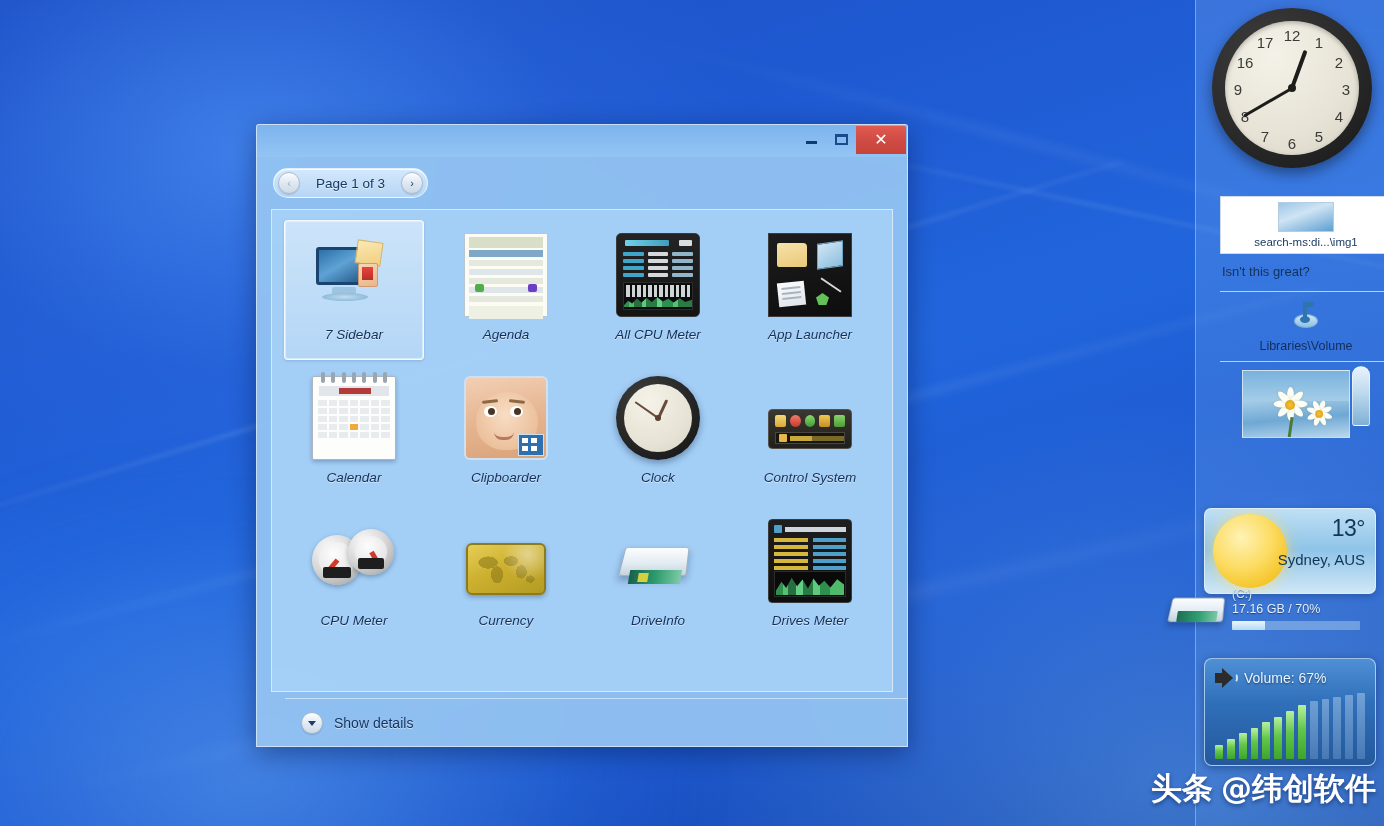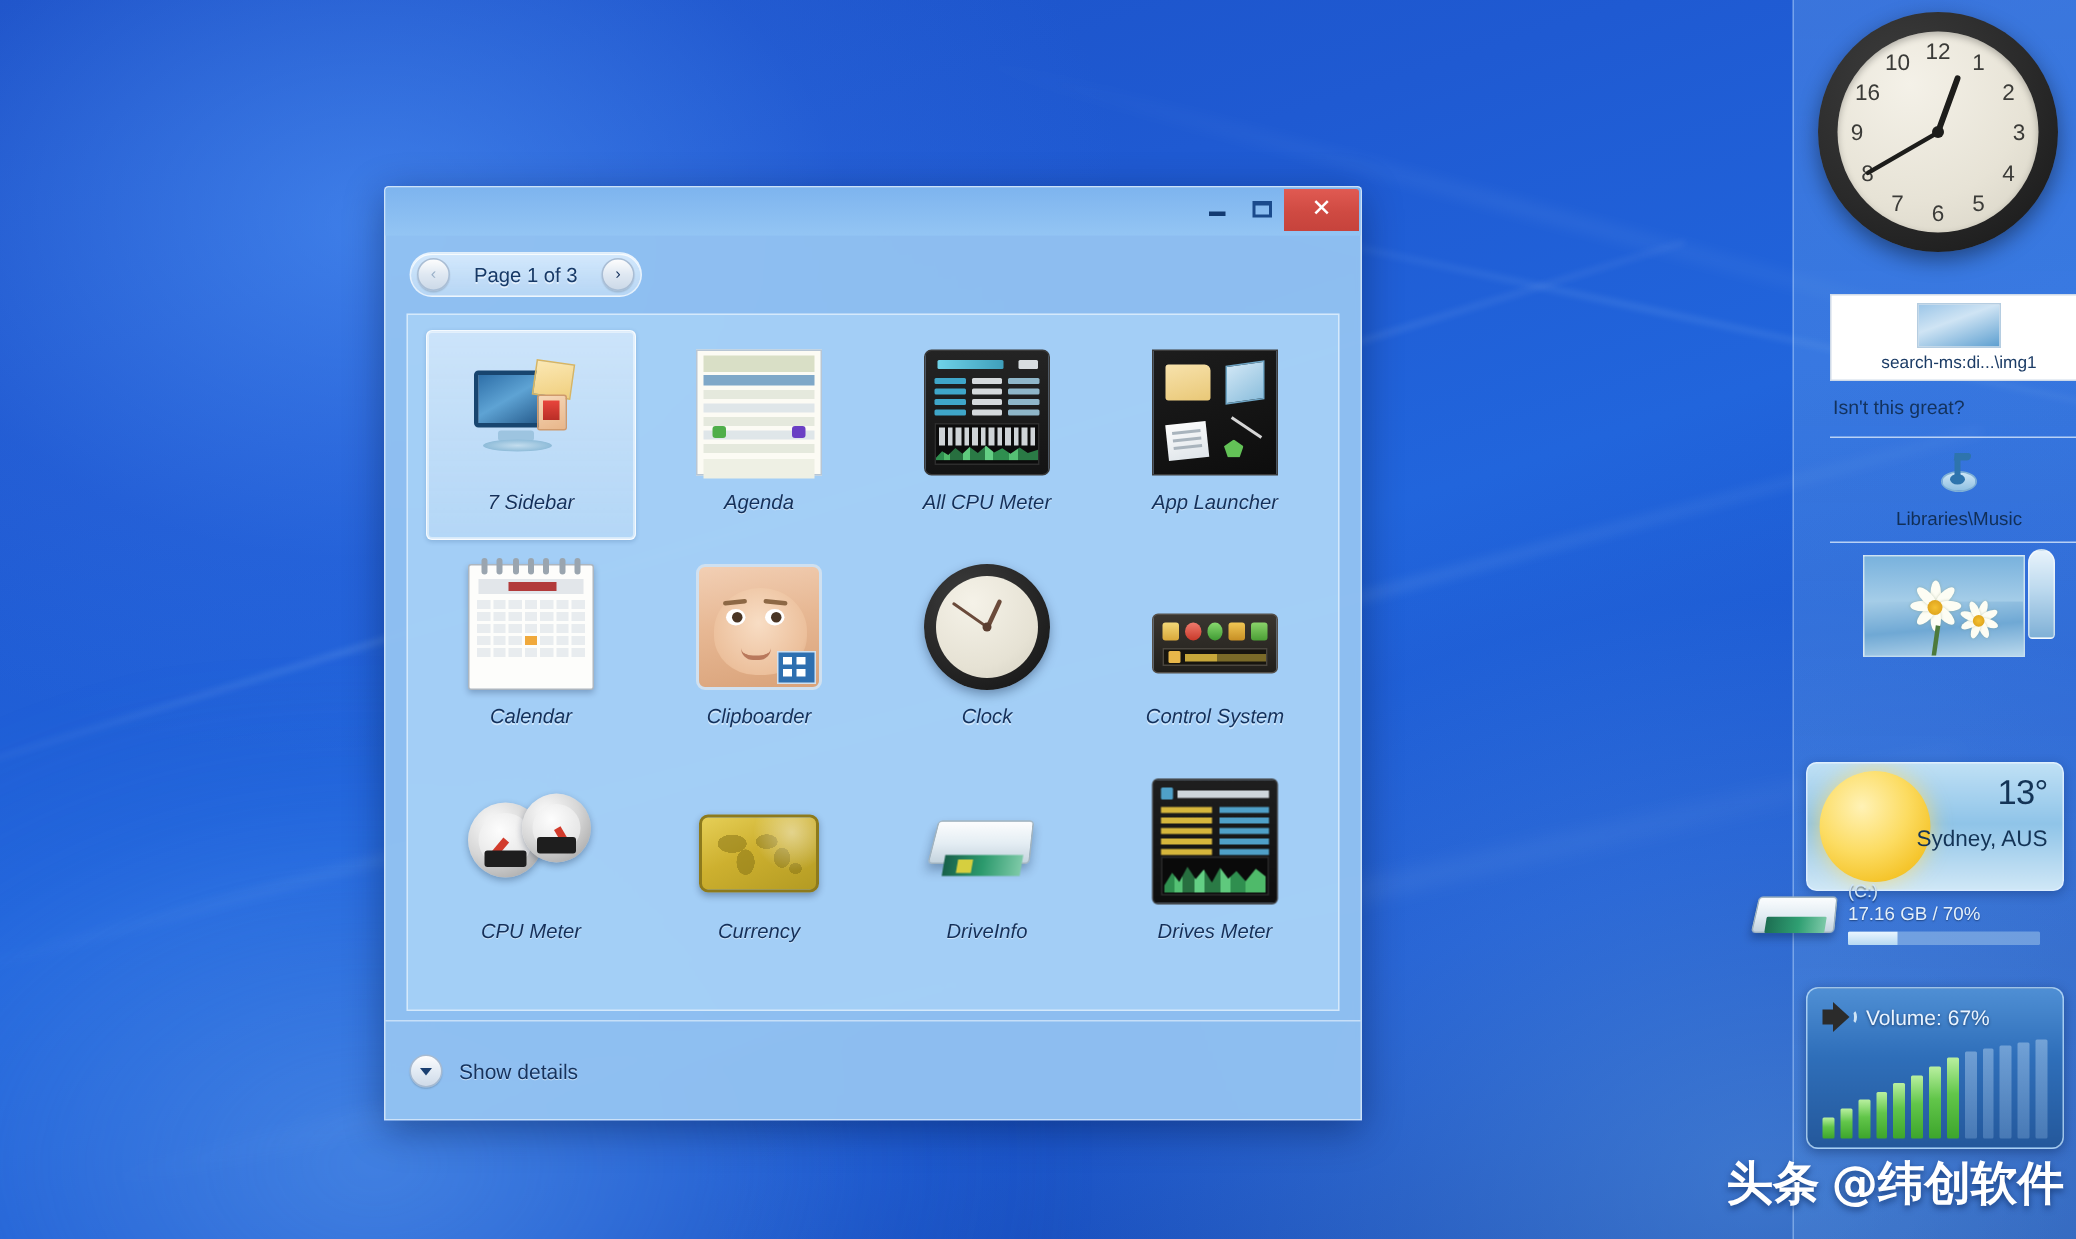--- a/index.html
+++ b/index.html
@@ -141,23 +141,24 @@
   }
   .tile .thumb { width: 88px; height: 88px; display: flex; align-items: center; justify-content: center; }
   .tile .caption {
     margin-top: 8px; font-size: 13.5px; color: #14305a; text-align: center;
     text-shadow: 0 1px 0 rgba(255,255,255,0.5);
     white-space: nowrap;
   }
 
   
   .footer {
-    flex: 0 0 auto; height: 66px; display: flex; align-items: center; padding: 0 16px;
+    flex: 0 0 auto; height: 48px; display: flex; align-items: center; padding: 0 16px;
     border-top: 1px solid rgba(255,255,255,0.5);
     margin-top: 6px;
+    margin-left: 28px;
   }
   .chev-btn {
     width: 22px; height: 22px; border-radius: 50%; margin-right: 11px;
     background: linear-gradient(180deg, #fdfdfd 0%, #e3ebf4 50%, #cfdae8 100%);
     border: 1px solid #a6bad1;
     display: flex; align-items: center; justify-content: center;
     box-shadow: 0 1px 1px rgba(0,0,0,0.15);
   }
   .chev-btn i { display: block; width: 0; height: 0; border-left: 4px solid transparent; border-right: 4px solid transparent; border-top: 5px solid #1a3f70; margin-top: 1px; }
   .footer .lbl { font-size: 14px; color: #15325d; text-shadow: 0 1px 0 rgba(255,255,255,0.5); }
@@ -788,41 +789,41 @@
       <div class="numeral" style="left:107px; top:34px;">1</div>
       <div class="numeral" style="left:127px; top:54px;">2</div>
       <div class="numeral" style="left:134px; top:81px;">3</div>
       <div class="numeral" style="left:127px; top:108px;">4</div>
       <div class="numeral" style="left:107px; top:128px;">5</div>
       <div class="numeral" style="left:80px;  top:135px;">6</div>
       <div class="numeral" style="left:53px;  top:128px;">7</div>
       <div class="numeral" style="left:33px;  top:108px;">8</div>
       <div class="numeral" style="left:26px;  top:81px;">9</div>
       <div class="numeral" style="left:33px;  top:54px;">16</div>
-      <div class="numeral" style="left:53px;  top:34px;">10</div>
+      <div class="numeral" style="left:53px;  top:34px;">17</div>
       <div class="hand hour" style="transform:rotate(20deg)"></div>
       <div class="hand minute" style="transform:rotate(-120deg)"></div>
       <div class="pin"></div>
     </div>
   </div>
 
   <div class="sb-gadget" id="sb-notes">
     <div class="note-card">
       <div class="note-thumb"></div>
       <div class="note-path">search-ms:di...\img1</div>
     </div>
     <div class="note-line">Isn't this great?</div>
     <div class="sb-sep"></div>
     <div class="lib-row">
       <div class="lib-icon">
         <span class="disc"></span>
           <span class="note-g"></span>
           <span class="note-h"></span>
       </div>
-      <div class="lib-label">Libraries\Music</div>
+      <div class="lib-label">Libraries\Volume</div>
     </div>
     <div class="sb-sep"></div>
     <div class="photo-row">
       <div class="photo">
         <span class="sky"></span>
         <span class="flower">
           <span class="petal" style="transform:rotate(0deg)"></span>
           <span class="petal" style="transform:rotate(45deg)"></span>
           <span class="petal" style="transform:rotate(90deg)"></span>
           <span class="petal" style="transform:rotate(135deg)"></span>

